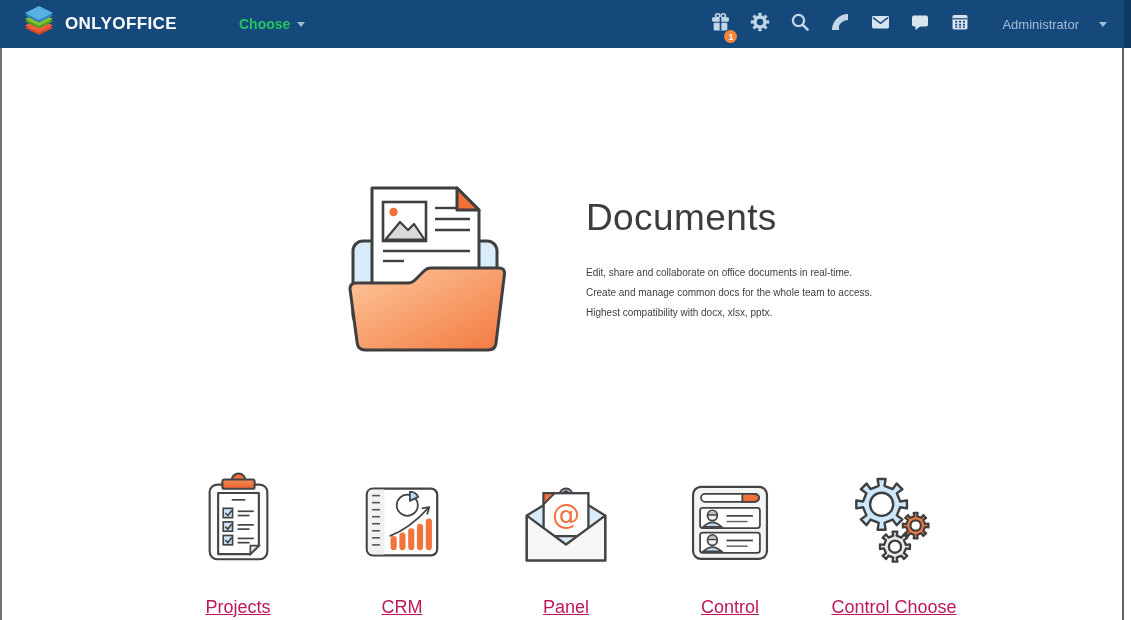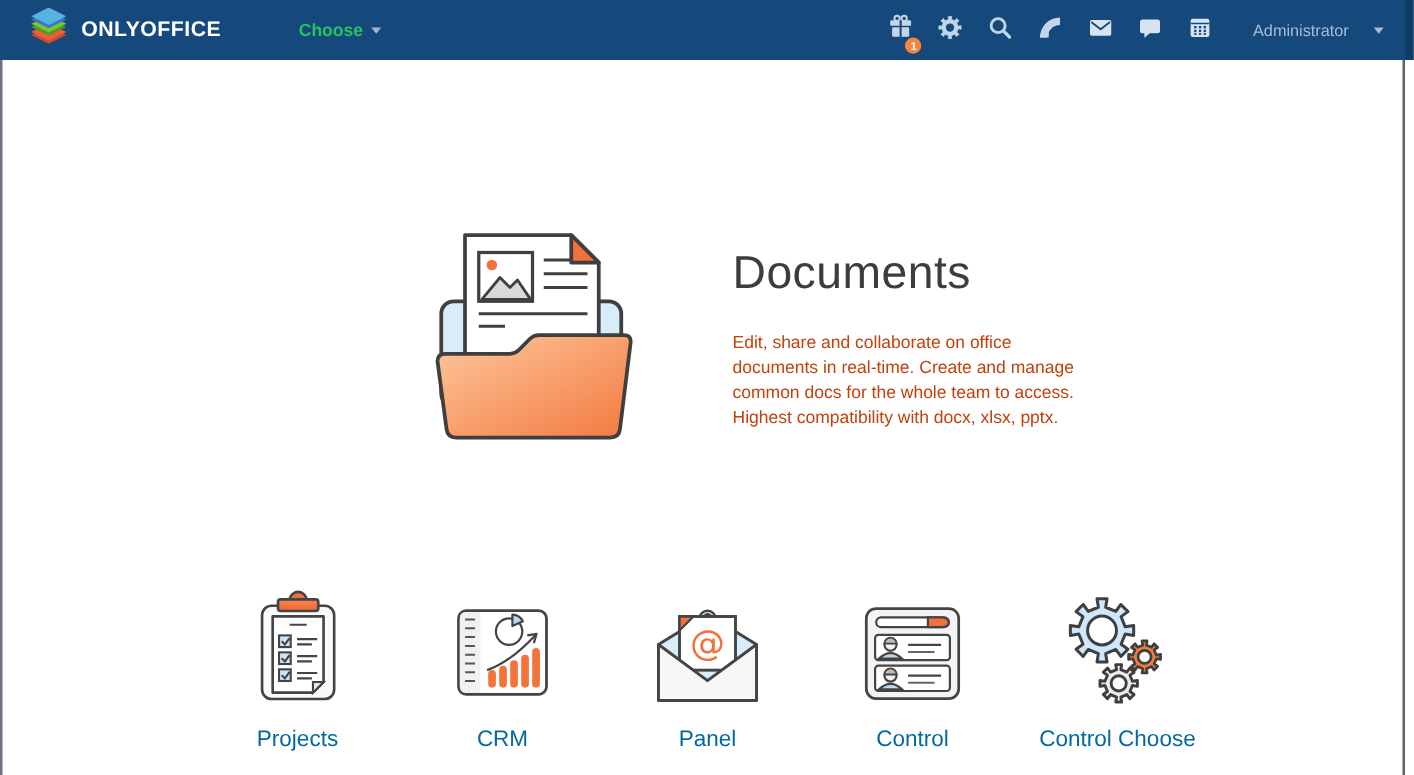--- a/index.html
+++ b/index.html
@@ -37,27 +37,27 @@
   
   .header-scroll { position:absolute; right:0; top:0; width:7px; height:48px; background:#0e3a63; }
   .edge-right { position:absolute; right:7px; top:48px; bottom:0; width:2px; background:#5a626e; }
   .edge-left  { position:absolute; left:0;  top:48px; bottom:0; width:2px; background:#6a7380; }
 
   
   .hero { position:absolute; top:185px; left:345px; display:flex; }
   .hero-icon { width:165px; height:172px; cursor:pointer; }
   .hero-text { margin-left:76px; width:305px; padding-top:12px; }
   .hero-title { font-size:37px; font-weight:400; color:#3d3d3d; margin:0 0 24px 0; letter-spacing:.4px; cursor:pointer; }
-  .hero-desc  { font-size:14px; line-height:20px; color:#c2410c; margin:0; width:292px; }
+  .hero-desc  { font-size:10px; line-height:20px; color:#404040; margin:0; width:292px; }
 
   
   .apps { position:absolute; top:470px; left:156px; display:flex; }
   .app { width:164px; display:flex; flex-direction:column; align-items:center; cursor:pointer; }
   .app-iconbox { height:96px; display:flex; align-items:flex-end; justify-content:center; }
-  .app-label { margin-top:15px; font-size:18px; color:#0369a1; }
+  .app-label { margin-top:31px; font-size:18px; color:#be185d;text-decoration:underline; }
 
   .hidden-defs { position:absolute; width:0; height:0; }
 </style>
 </head>
 <body>
 
 <svg class="hidden-defs" aria-hidden="true">
   <defs>
     <path id="gearp" d="M29.6,-4.7 L29.6,4.7 L21.7,3.4 L17.8,12.9 L24.3,17.6 L17.6,24.3 L12.9,17.8 L3.4,21.7 L4.7,29.6 L-4.7,29.6 L-3.4,21.7 L-12.9,17.8 L-17.6,24.3 L-24.3,17.6 L-17.8,12.9 L-21.7,3.4 L-29.6,4.7 L-29.6,-4.7 L-21.7,-3.4 L-17.8,-12.9 L-24.3,-17.6 L-17.6,-24.3 L-12.9,-17.8 L-3.4,-21.7 L-4.7,-29.6 L4.7,-29.6 L3.4,-21.7 L12.9,-17.8 L17.6,-24.3 L24.3,-17.6 L17.8,-12.9 L21.7,-3.4 Z"></path>
     <linearGradient id="foldg" x1="0" y1="0" x2="1" y2="1">

